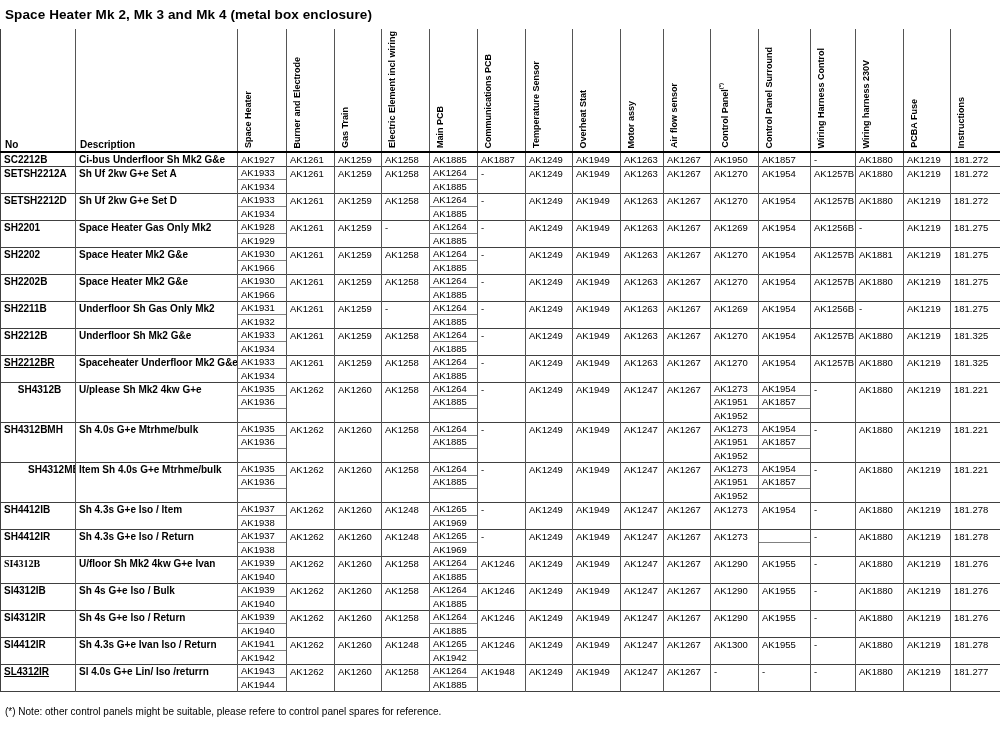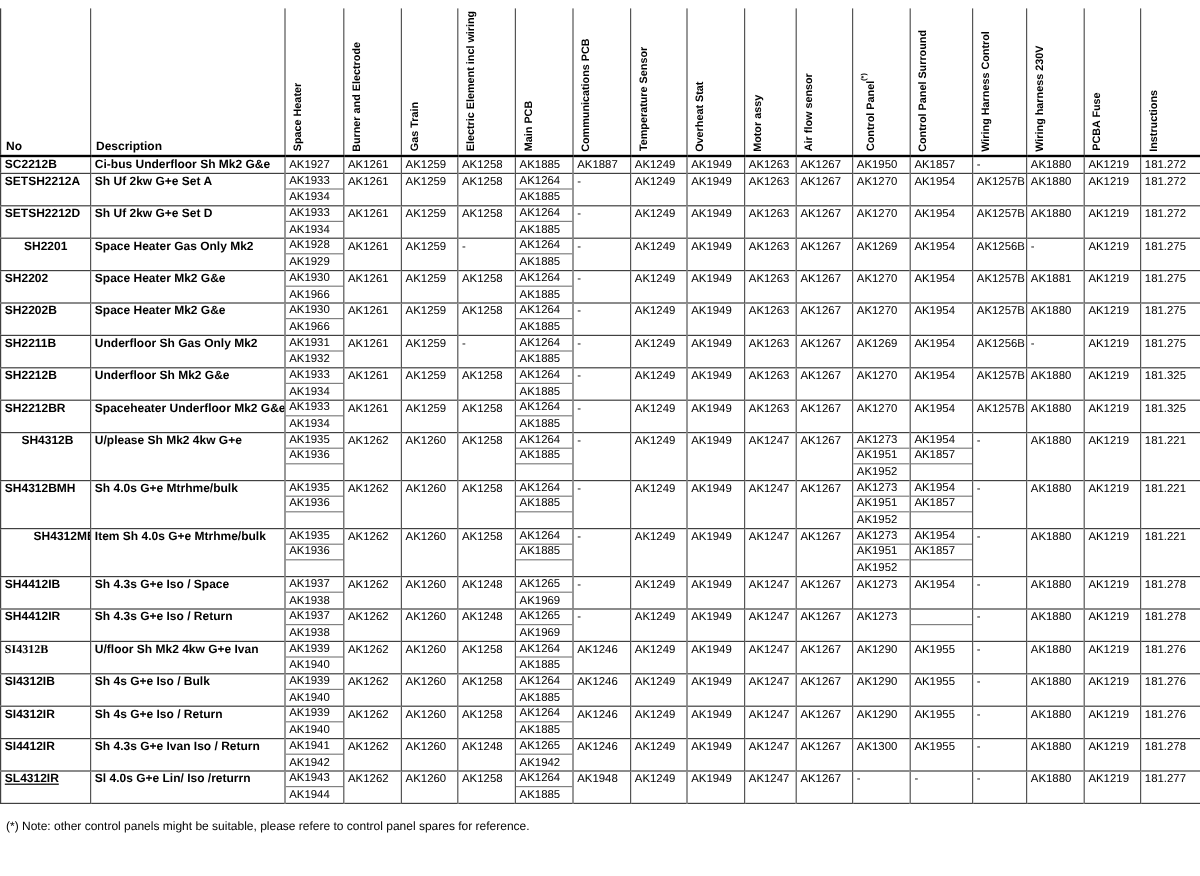--- a/index.html
+++ b/index.html
@@ -25,20 +25,21 @@
   td.no, td.desc { font-weight:bold; font-size:10px; }
   td.no .sub, td.desc .sub { font-weight:bold; }
   .sub { height:13px; line-height:13px; padding-left:3px; white-space:nowrap; }
   .sub.b { border-bottom:1px solid #808080; line-height:12px; }
   .footnote { font-size:10px; padding:14px 0 0 5px; }
 </style>
 </head>
 <body>
 
 <div id="page">
+  <div class="title">Space Heater Mk 2, Mk 3 and Mk 4 (metal box enclosure)</div>
 
   <table>
     <colgroup id="cols">
         <col style="width: 75px;">
         <col style="width: 162px;">
         <col style="width: 49px;">
         <col style="width: 48px;">
         <col style="width: 47px;">
         <col style="width: 48px;">
         <col style="width: 48px;">
@@ -275,21 +276,21 @@
             <div class="sub">AK1880</div>
           </td>
           <td>
             <div class="sub">AK1219</div>
           </td>
           <td>
             <div class="sub">181.272</div>
           </td>
         </tr>
         <tr>
-          <td class="no" style="height: 26px; padding-left: 16px;">
+          <td class="no" style="height: 26px;">
             <div class="sub">SH2201</div>
           </td>
           <td class="desc">
             <div class="sub">Space Heater Gas Only Mk2</div>
           </td>
           <td>
             <div class="sub b">AK1928</div>
             <div class="sub">AK1929</div>
           </td>
           <td>
@@ -565,21 +566,21 @@
             <div class="sub">AK1880</div>
           </td>
           <td>
             <div class="sub">AK1219</div>
           </td>
           <td>
             <div class="sub">181.325</div>
           </td>
         </tr>
         <tr>
-          <td class="no" style="height: 26px;">
+          <td class="no" style="height: 26px; text-decoration: underline;">
             <div class="sub">SH2212BR</div>
           </td>
           <td class="desc">
             <div class="sub">Spaceheater Underfloor Mk2 G&amp;e</div>
           </td>
           <td>
             <div class="sub b">AK1933</div>
             <div class="sub">AK1934</div>
           </td>
           <td>
@@ -810,21 +811,21 @@
           </td>
           <td>
             <div class="sub">181.221</div>
           </td>
         </tr>
         <tr>
           <td class="no" style="height: 26px;">
             <div class="sub">SH4412IB</div>
           </td>
           <td class="desc">
-            <div class="sub">Sh 4.3s G+e Iso / Space</div>
+            <div class="sub">Sh 4.3s G+e Iso / Item</div>
           </td>
           <td>
             <div class="sub b">AK1937</div>
             <div class="sub">AK1938</div>
           </td>
           <td>
             <div class="sub">AK1262</div>
           </td>
           <td>
             <div class="sub">AK1260</div>

